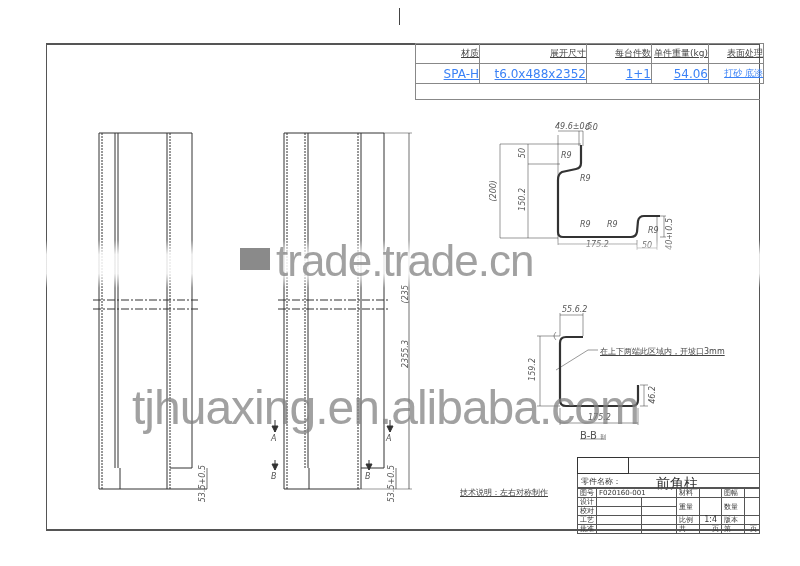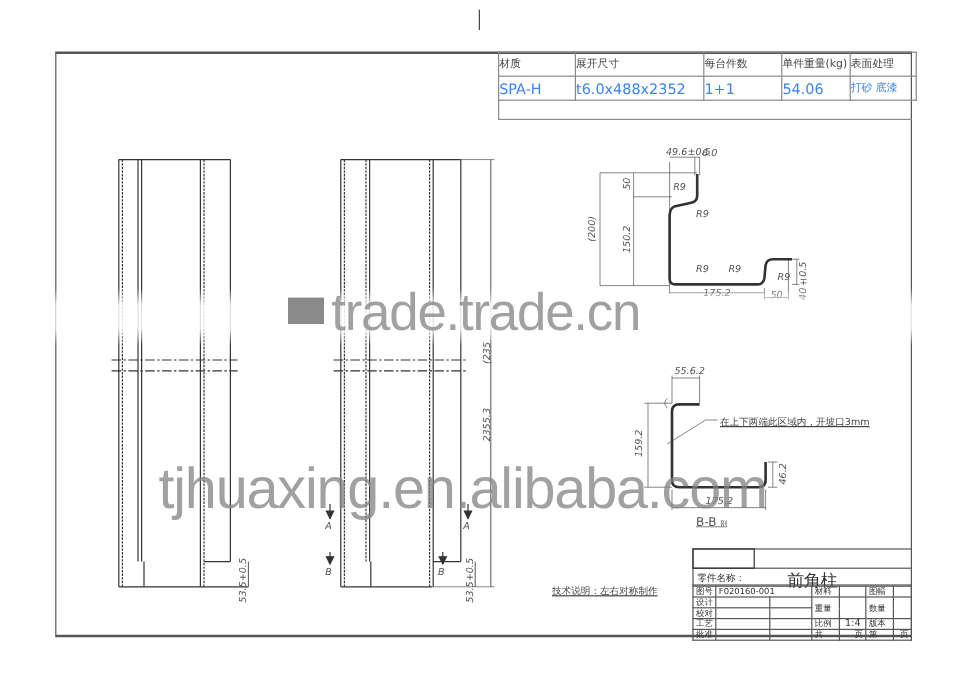--- a/index.html
+++ b/index.html
@@ -1,21 +1,21 @@
 <!DOCTYPE html>
 <html><head>
 <meta charset="utf-8">
 <style>
   html, body { margin:0; padding:0; background:#ffffff; }
   body { width:800px; height:566px; position:relative; overflow:hidden; font-family:"DejaVu Sans", sans-serif; color:#333; }
   .abs { position:absolute; }
   .frame { position:absolute; left:46px; top:43px; width:714px; height:488px; border:1.5px solid #555; box-sizing:border-box; border-top-width:2px; border-bottom-width:2px; }
   .topmark { position:absolute; left:399px; top:8px; width:1px; height:17px; background:#444; }
   table.spec { position:absolute; left:415px; top:43px; border-collapse:collapse; font-size:11px; }
-  table.spec td { border:1px solid #888; text-align:left; padding:0; height:19px; color:#555; white-space:nowrap; }
+  table.spec td { border:1px solid #888; text-align:right; padding:0; height:19px; color:#555; white-space:nowrap;text-decoration:underline; }
   table.spec tr.hdr td { font-size:9px; color:#444; }
   table.spec tr.val td { font-size:12px; color:#3b82f6; font-family:"DejaVu Sans", sans-serif; }
   .speclow { position:absolute; left:415px; top:82px; width:345px; height:18px; border-left:1px solid #888; border-bottom:1px solid #888; box-sizing:border-box; }
   .dim { font-size:8px; color:#555; font-style:italic; white-space:nowrap; }
   .vtext { writing-mode:vertical-rl; transform:rotate(180deg); }
   .note { font-size:8px; color:#444; white-space:nowrap;text-decoration:underline; }
   .wm { position:absolute; color:rgba(130,130,130,0.75); font-family:"Liberation Sans", sans-serif; white-space:nowrap; letter-spacing:-1px; }
   .blurband { position:absolute; top:240px; height:48px; left:46px; width:714px; background:linear-gradient(to bottom, rgba(255,255,255,0) 0%, rgba(255,255,255,0.85) 30%, rgba(255,255,255,0.85) 70%, rgba(255,255,255,0) 100%); }
   table.title { position:absolute; left:577px; top:457px; border-collapse:collapse; font-size:7px; color:#333; }
   table.title td { border:1px solid #555; padding:0 2px; height:8px; line-height:8px; white-space:nowrap; }

